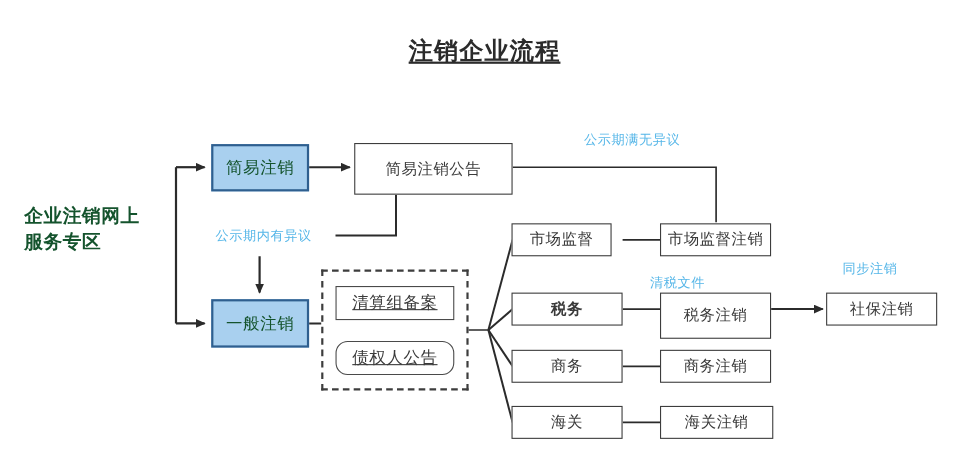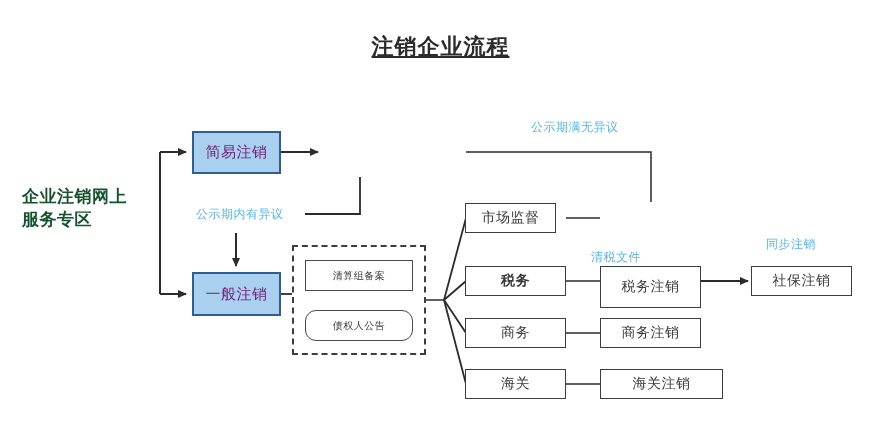--- a/index.html
+++ b/index.html
@@ -45,26 +45,27 @@
     font-size: 14px;
     color: #3a3a3a;
     background: #ffffff;
     border: 1.6px solid #3d3d3d;
     letter-spacing: 0.5px;
     white-space: nowrap;
   }
   .node.blue {
     background: #a9d0ef;
     border: 2px solid #2f5f8f;
-    color: #701a75;
+    color: #14532d;
     font-size: 15px;
   }
   .node.inner {
     border: 1.6px solid #4a4a4a;
-    font-size: 10px;
+    font-size: 15px;
+    text-decoration: underline;
   }
   .entry-label {
     position: absolute;
     text-align: left;
     font-size: 17px;
     font-weight: bold;
     color: #14532d;
     line-height: 1.35;
     letter-spacing: 0.5px;
   }
@@ -130,45 +131,47 @@
 
   <div class="entry-label" style="left:22px; top:186px; width:140px;">
     <div>企业注销网上</div>
     <div>服务专区</div>
   </div>
 
   <div class="node blue" style="left:192px; top:131px; width:89px; height:43px;">简易注销</div>
 
   <div class="node blue" style="left:192px; top:272px; width:89px; height:44px;">一般注销</div>
 
+  <div class="node" style="left:322px; top:130px; width:144px; height:47px;">简易注销公告</div>
 
   <div class="edge-label" style="left:531px; top:119px;">公示期满无异议</div>
 
   <div class="edge-label" style="left:196px; top:206px;">公示期内有异议</div>
 
   <div class="dashed-group" style="left:292px; top:245px; width:134px; height:110px;"></div>
 
   <div class="node inner" style="left:305px; top:260px; width:108px; height:31px;">清算组备案</div>
 
   <div class="node inner" style="left:305px; top:310px; width:108px; height:31px;border-radius:11px;">债权人公告</div>
 
   <div class="node" style="left:465px; top:203px; width:91px; height:30px;">市场监督</div>
 
+  <div class="node" style="left:600px; top:203px; width:101px; height:30px;">市场监督注销</div>
 
   <div class="node" style="left:465px; top:266px; width:101px; height:30px;font-weight:bold;">税务</div>
 
   <div class="node" style="left:600px; top:266px; width:101px; height:42px;">税务注销</div>
 
   <div class="edge-label" style="left:591px; top:249px;">清税文件</div>
 
   <div class="node" style="left:751px; top:266px; width:101px; height:30px;">社保注销</div>
 
   <div class="edge-label" style="left:766px; top:236px;">同步注销</div>
 
   <div class="node" style="left:465px; top:318px; width:101px; height:30px;">商务</div>
 
   <div class="node" style="left:600px; top:318px; width:101px; height:30px;">商务注销</div>
 
   <div class="node" style="left:465px; top:369px; width:101px; height:30px;">海关</div>
 
-  <div class="node" style="left:600px; top:369px; width:123px; height:30px;">海关注销</div>
+  <div class="node" style="left:600px; top:369px; width:103px; height:30px;">海关注销</div>
 
 </div>
 
 </body></html>

